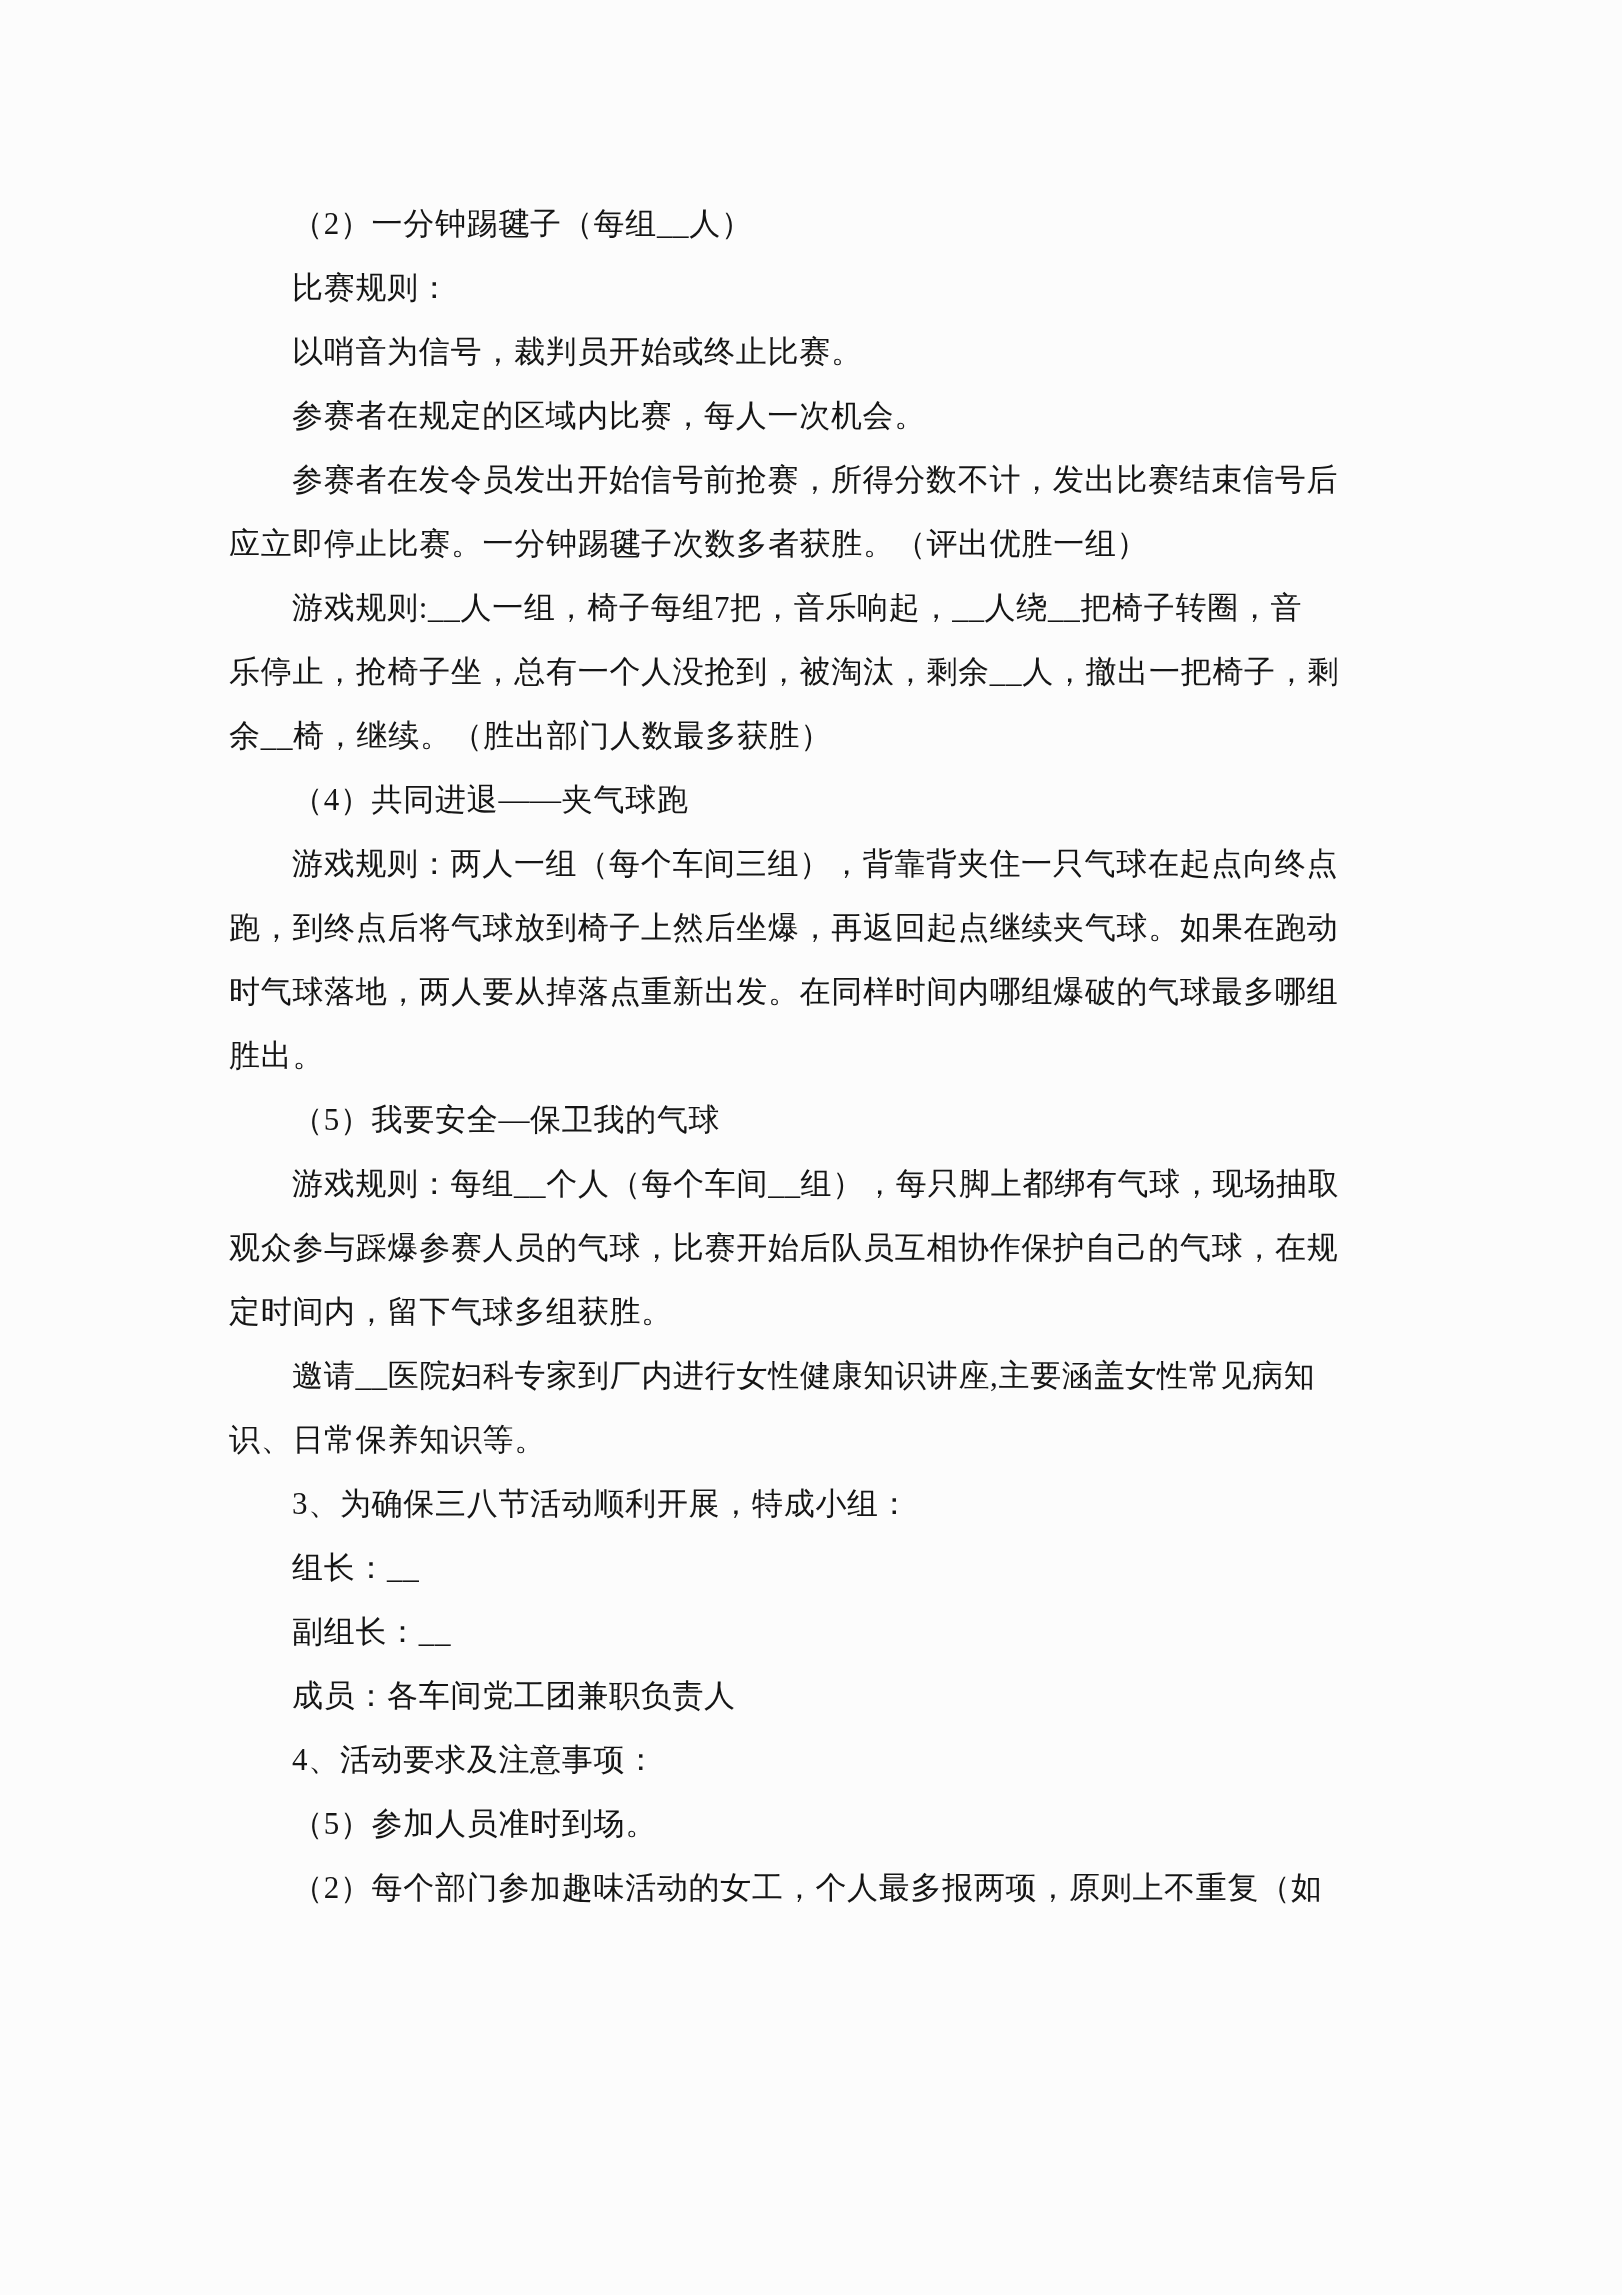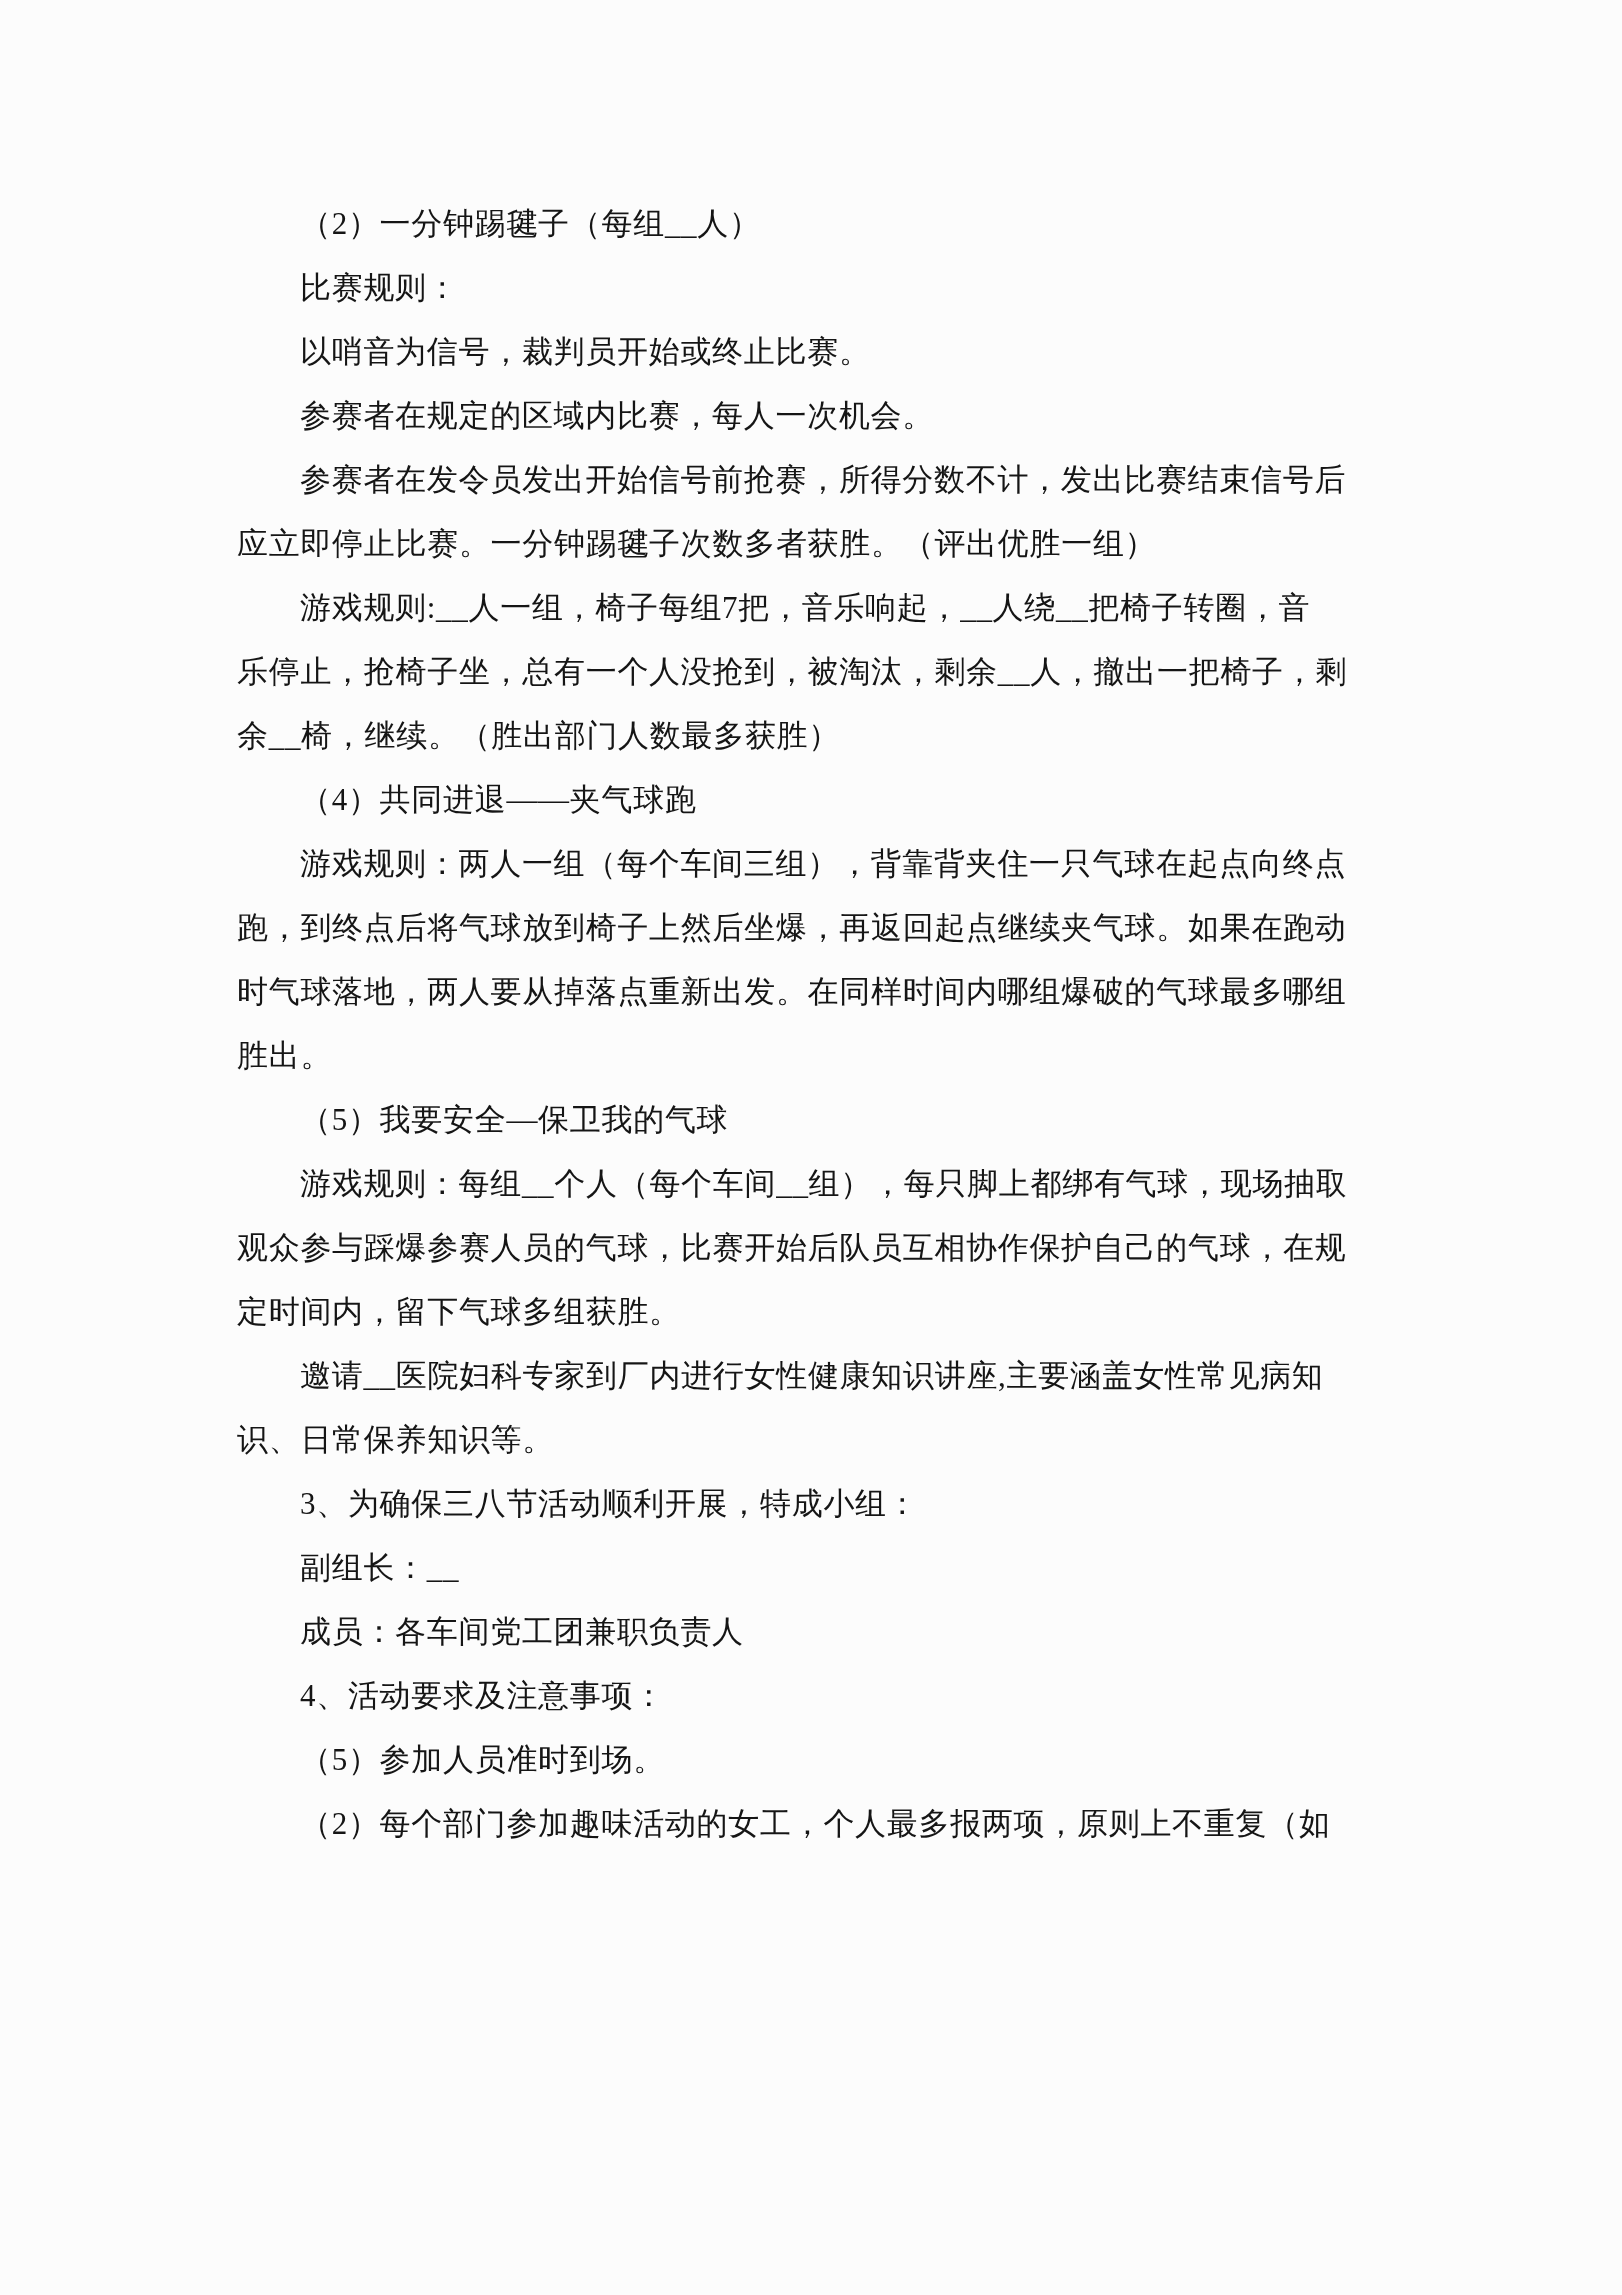--- a/index.html
+++ b/index.html
@@ -12,21 +12,21 @@
     background: #fcfcfc;
     position: relative;
     overflow: hidden;
   }
   .page {
     position: absolute;
     inset: 0;
   }
   .text-block {
     position: absolute;
-    left: 237px;
+    left: 229px;
     top: 192px;
     width: 1120px;
     color: #151515;
     font-family: "Liberation Serif", "DejaVu Serif", serif;
     font-size: 31px;
   }
   .line {
     line-height: 64px;
     height: 64px;
     white-space: nowrap;
@@ -55,20 +55,21 @@
     <div class="line">跑，到终点后将气球放到椅子上然后坐爆，再返回起点继续夹气球。如果在跑动</div>
     <div class="line">时气球落地，两人要从掉落点重新出发。在同样时间内哪组爆破的气球最多哪组</div>
     <div class="line">胜出。</div>
     <div class="line indent">（5）我要安全—保卫我的气球</div>
     <div class="line indent">游戏规则：每组__个人（每个车间__组），每只脚上都绑有气球，现场抽取</div>
     <div class="line">观众参与踩爆参赛人员的气球，比赛开始后队员互相协作保护自己的气球，在规</div>
     <div class="line">定时间内，留下气球多组获胜。</div>
     <div class="line indent">邀请__医院妇科专家到厂内进行女性健康知识讲座,主要涵盖女性常见病知</div>
     <div class="line">识、日常保养知识等。</div>
     <div class="line indent">3、为确保三八节活动顺利开展，特成小组：</div>
+    <div class="line indent">组长：__</div>
     <div class="line indent">副组长：__</div>
     <div class="line indent">成员：各车间党工团兼职负责人</div>
     <div class="line indent">4、活动要求及注意事项：</div>
     <div class="line indent">（5）参加人员准时到场。</div>
     <div class="line indent">（2）每个部门参加趣味活动的女工，个人最多报两项，原则上不重复（如</div>
   </div>
 </div>
 
 
 </body></html>

